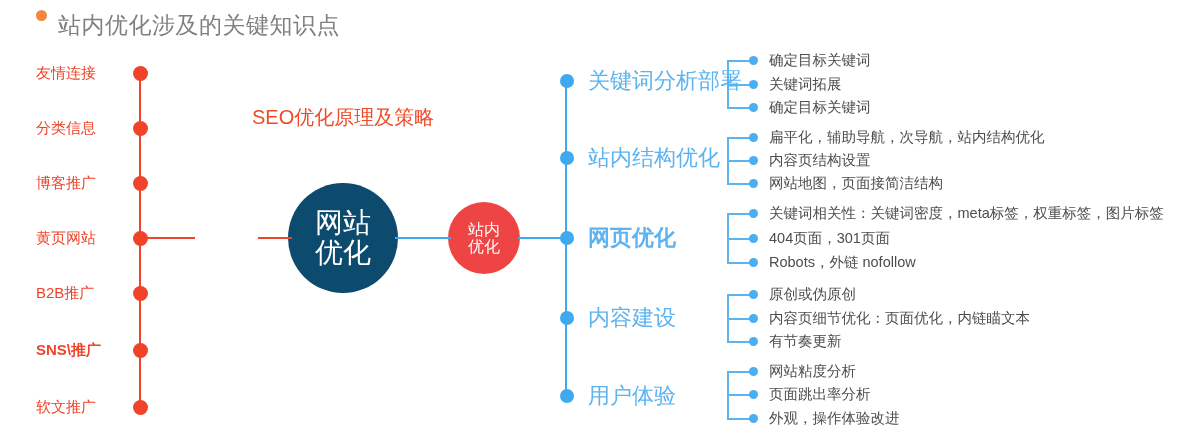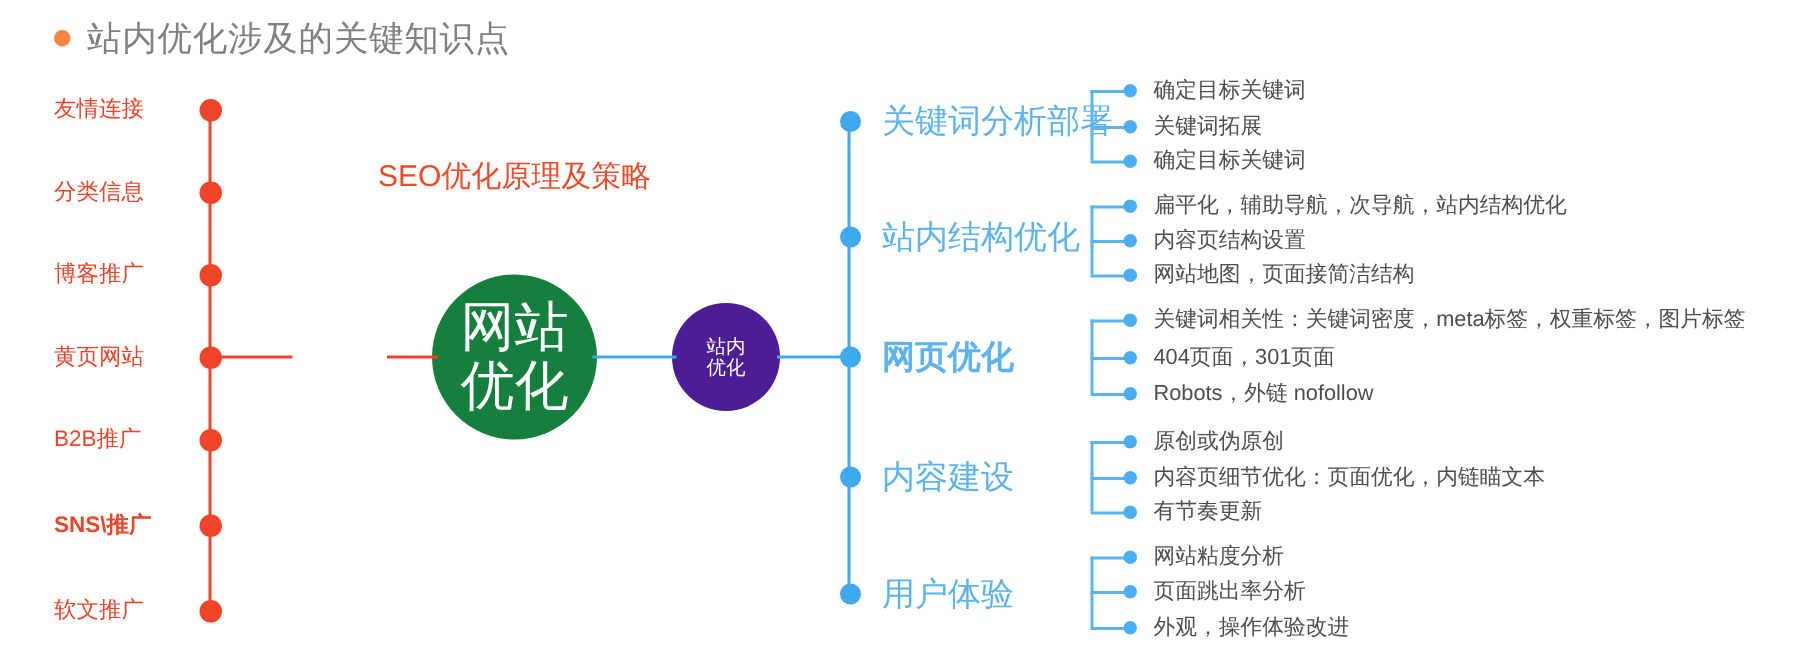--- a/index.html
+++ b/index.html
@@ -5,21 +5,21 @@
   * { box-sizing: border-box; margin: 0; padding: 0; }
   html, body {
     width: 1200px; height: 445px;
     background: #ffffff;
     font-family: "Liberation Sans", "DejaVu Sans", sans-serif;
     overflow: hidden;
   }
   #stage { position: relative; width: 1200px; height: 445px; }
 
   
-  #header { position: absolute; left: 36px; top: 10px; display: flex; align-items: center; gap: 11px; }
+  #header { position: absolute; left: 36px; top: 10px; display: flex; gap: 11px; }
   #header .hdot { width: 11px; height: 11px; border-radius: 50%; background: #F5853F; flex: 0 0 auto; }
   #header .htxt { font-size: 23px; color: #808080; letter-spacing: .5px; white-space: nowrap; }
 
   
   #seo-title {
     position: absolute; left: 252px; top: 104px;
     font-size: 20px; font-weight: normal; color: #F04A28; white-space: nowrap;
   }
 
   
@@ -34,22 +34,22 @@
   }
   #red-connector { position: absolute; left: 140px; top: 237px; width: 55px; height: 2px; background: #F0442A; }
 
   
   .circle {
     position: absolute; border-radius: 50%; display: flex;
     align-items: center; justify-content: center; color: #ffffff;
     text-align: center; line-height: 1.08; font-weight: normal;
   }
   #circle-outer { left: 183px; top: 199px;  width: 78px;  height: 78px;  background: #F04A28; font-size: 19px; }
-  #circle-main  { left: 288px; top: 183px;  width: 110px; height: 110px; background: #15803d; font-size: 36px; }
-  #circle-inner { left: 448px; top: 202px;  width: 72px;  height: 72px;  background: #4c1d95; font-size: 13px; }
+  #circle-main  { left: 288px; top: 183px;  width: 110px; height: 110px; background: #0c4a6e; font-size: 28px; }
+  #circle-inner { left: 448px; top: 202px;  width: 72px;  height: 72px;  background: #ef4444; font-size: 16px; }
   #link-red-green   { position: absolute; left: 258px; top: 237px; width: 34px; height: 2px; background: #F0442A; }
   #link-green-blue  { position: absolute; left: 395px; top: 237px; width: 56px; height: 2px; background: #3FA9F0; }
   #link-blue-spine  { position: absolute; left: 518px; top: 237px; width: 48px; height: 2px; background: #3FA9F0; }
 
   
   #blue-spine { position: absolute; left: 565px; top: 81px; width: 2px; height: 315px; background: #3FA9F0; }
   .blue-dot {
     position: absolute; width: 14px; height: 14px; border-radius: 50%;
     background: #3FA9F0; margin-left: -6px; margin-top: -7px;
   }

